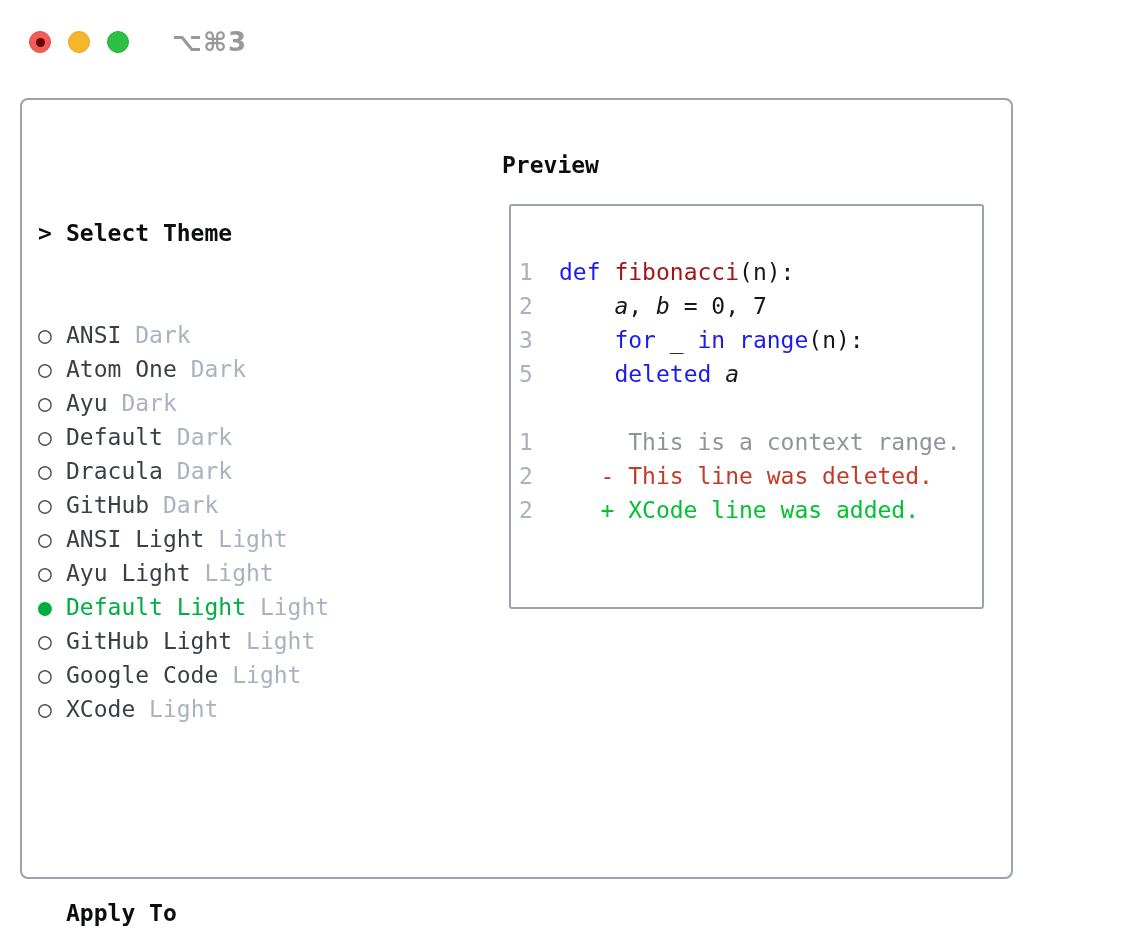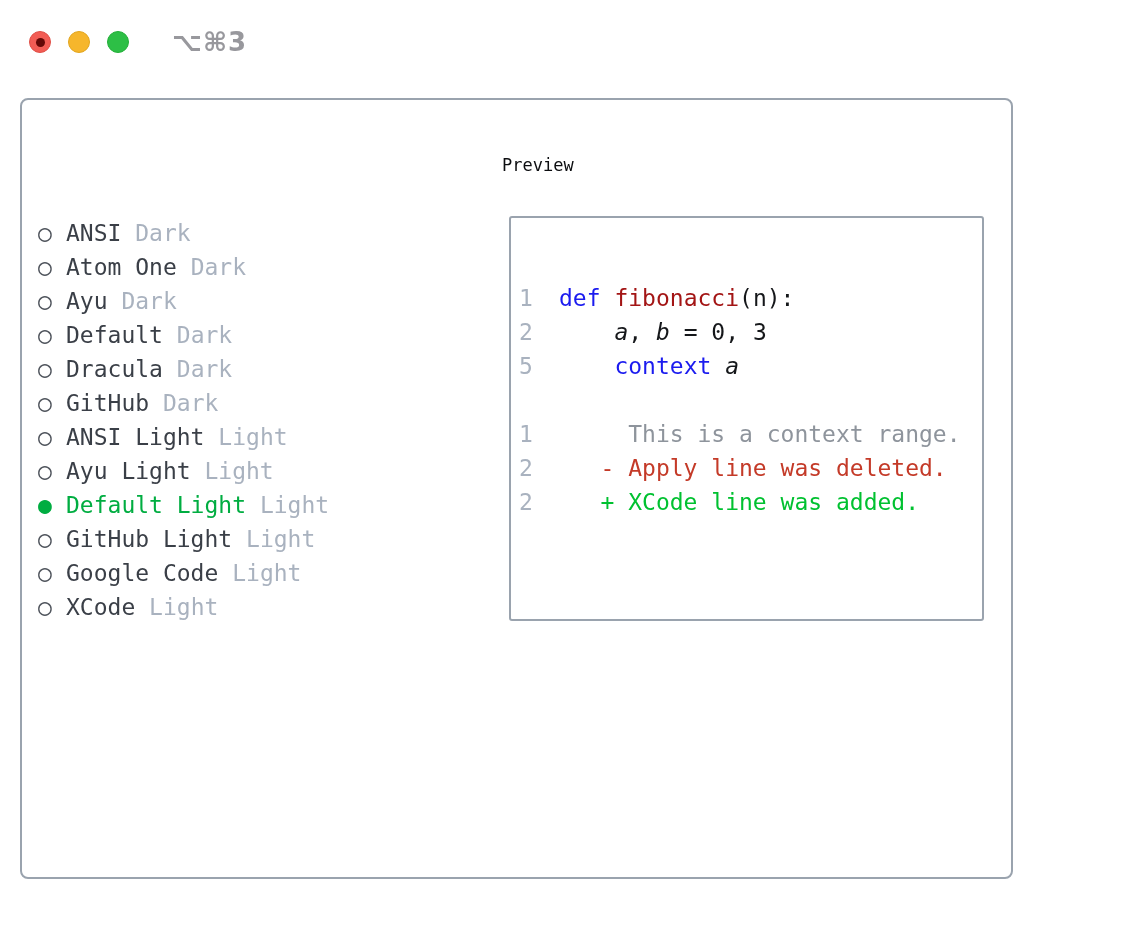--- a/index.html
+++ b/index.html
@@ -27,25 +27,25 @@
   
   .left-col{position:absolute;left:16px;top:48px;font-size:23px;line-height:34px;white-space:pre;}
   .row{height:34px;}
   .marker{display:inline-block;width:28px;color:#51565e;}
   .marker.sel{color:var(--accent-green);}
   .prompt,.title,.subtitle{font-weight:700;color:var(--heading);}
   .item-name{color:var(--text-dark);}
   .item-name.sel-green{color:var(--accent-green);}
   .variant{color:var(--muted);}
   
-  .preview-title{position:absolute;left:480px;top:48px;height:34px;line-height:34px;font-size:17px;font-weight:400;color:var(--heading);}
+  .preview-title{position:absolute;left:480px;top:48px;height:34px;line-height:34px;font-size:23px;font-weight:700;color:var(--heading);}
   .preview-box{
-    position:absolute;left:487px;top:116px;width:475px;height:405px;
+    position:absolute;left:487px;top:104px;width:475px;height:405px;
     border:2px solid var(--border);border-radius:3px;box-sizing:border-box;
-    padding:63px 8px 0 8px;overflow:hidden;background:#fff;
+    padding:49px 8px 0 8px;overflow:hidden;background:#fff;
   }
   .pline{height:34px;line-height:34px;font-size:23px;white-space:pre;color:var(--code-plain);}
   .lnum{display:inline-block;width:40px;color:var(--linenum);}
   .tok-kw{color:var(--keyword-blue);}
   .tok-fn{color:var(--function-red);}
   .tok-var{font-style:italic;color:var(--code-plain);}
   .tok-ctx{color:var(--context-gray);}
   .tok-del{color:var(--deleted-red);}
   .tok-add{color:var(--added-green);}
 </style>
@@ -59,32 +59,35 @@
         <span class="tl-dot"></span>
       </span>
     <span class="tl yellow"></span>
     <span class="tl green"></span>
     <span class="shortcut">⌥⌘3</span>
   </div>
 
   <div class="main-box">
 
     <div class="left-col">
+      <div class="row"><span class="marker prompt">&gt;</span><span class="title">Select Theme</span></div>
       <div id="theme-list"><div class="row"><span class="marker">○</span><span class="item-name">ANSI</span> <span class="variant">Dark</span></div><div class="row"><span class="marker">○</span><span class="item-name">Atom One</span> <span class="variant">Dark</span></div><div class="row"><span class="marker">○</span><span class="item-name">Ayu</span> <span class="variant">Dark</span></div><div class="row"><span class="marker">○</span><span class="item-name">Default</span> <span class="variant">Dark</span></div><div class="row"><span class="marker">○</span><span class="item-name">Dracula</span> <span class="variant">Dark</span></div><div class="row"><span class="marker">○</span><span class="item-name">GitHub</span> <span class="variant">Dark</span></div><div class="row"><span class="marker">○</span><span class="item-name">ANSI Light</span> <span class="variant">Light</span></div><div class="row"><span class="marker">○</span><span class="item-name">Ayu Light</span> <span class="variant">Light</span></div><div class="row"><span class="marker sel">●</span><span class="item-name sel-green">Default Light</span> <span class="variant">Light</span></div><div class="row"><span class="marker">○</span><span class="item-name">GitHub Light</span> <span class="variant">Light</span></div><div class="row"><span class="marker">○</span><span class="item-name">Google Code</span> <span class="variant">Light</span></div><div class="row"><span class="marker">○</span><span class="item-name">XCode</span> <span class="variant">Light</span></div></div>
       <div class="row"></div>
+      <div class="row"><span class="marker"></span><span class="subtitle">Apply To</span></div>
       
       
       
     </div>
 
     <div class="preview-title">Preview</div>
     <div class="preview-box" id="preview-box">
         <div class="pline"><span class="lnum">1</span><span class="tok-kw">def</span><span> </span><span class="tok-fn">fibonacci</span><span>(n):</span></div>
-        <div class="pline"><span class="lnum">2</span><span>    </span><span class="tok-var">a</span><span>, </span><span class="tok-var">b</span><span> = 0, 3</span></div>
-        <div class="pline"><span class="lnum">5</span><span>    </span><span class="tok-kw">context</span><span> </span><span class="tok-var">a</span></div>
+        <div class="pline"><span class="lnum">2</span><span>    </span><span class="tok-var">a</span><span>, </span><span class="tok-var">b</span><span> = 0, 7</span></div>
+        <div class="pline"><span class="lnum">3</span><span>    </span><span class="tok-kw">for</span><span> _ </span><span class="tok-kw">in</span><span> </span><span class="tok-kw">range</span><span>(n):</span></div>
+        <div class="pline"><span class="lnum">5</span><span>    </span><span class="tok-kw">deleted</span><span> </span><span class="tok-var">a</span></div>
         <div class="pline"><span class="lnum"></span></div>
         <div class="pline"><span class="lnum">1</span><span class="tok-ctx">     This is a context range.</span></div>
-        <div class="pline"><span class="lnum">2</span><span class="tok-del">   - Apply line was deleted.</span></div>
+        <div class="pline"><span class="lnum">2</span><span class="tok-del">   - This line was deleted.</span></div>
         <div class="pline"><span class="lnum">2</span><span class="tok-add">   + XCode line was added.</span></div>
       </div>
 
   </div>
 </div>
 
 </body></html>

